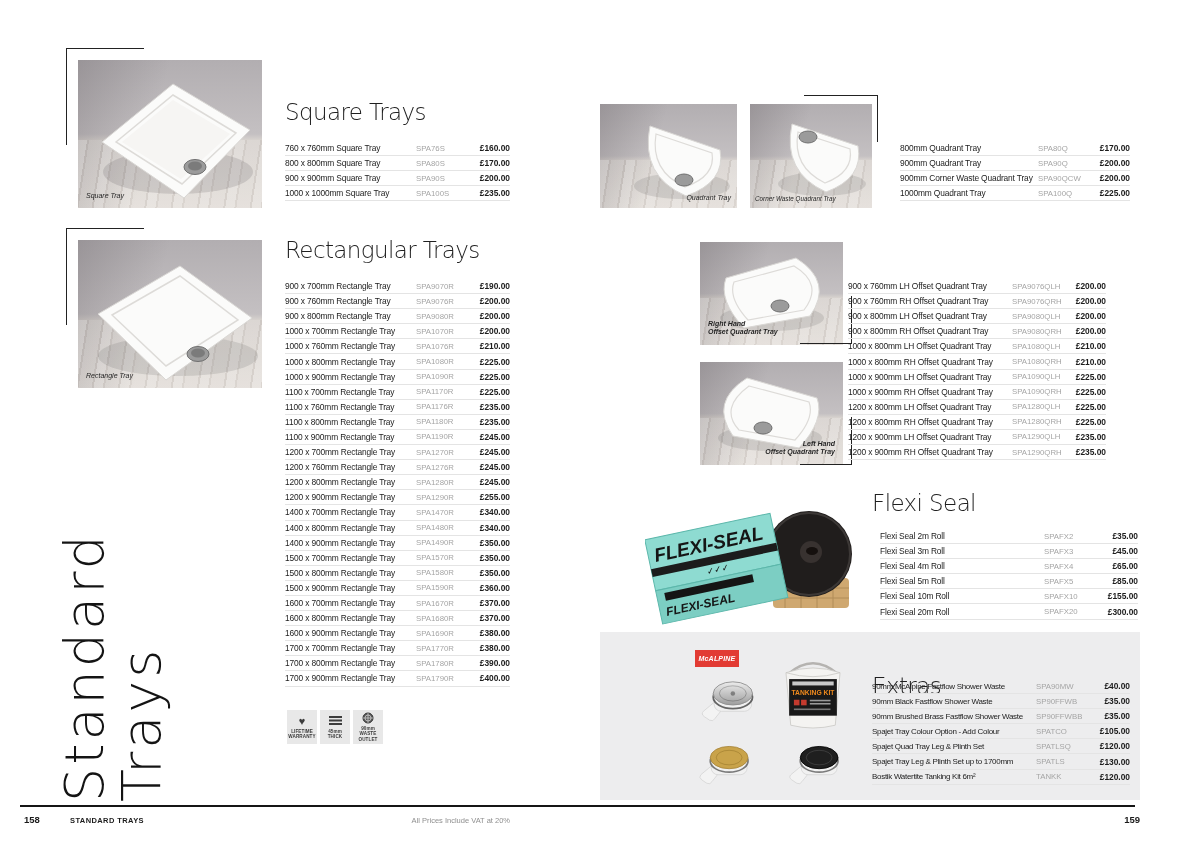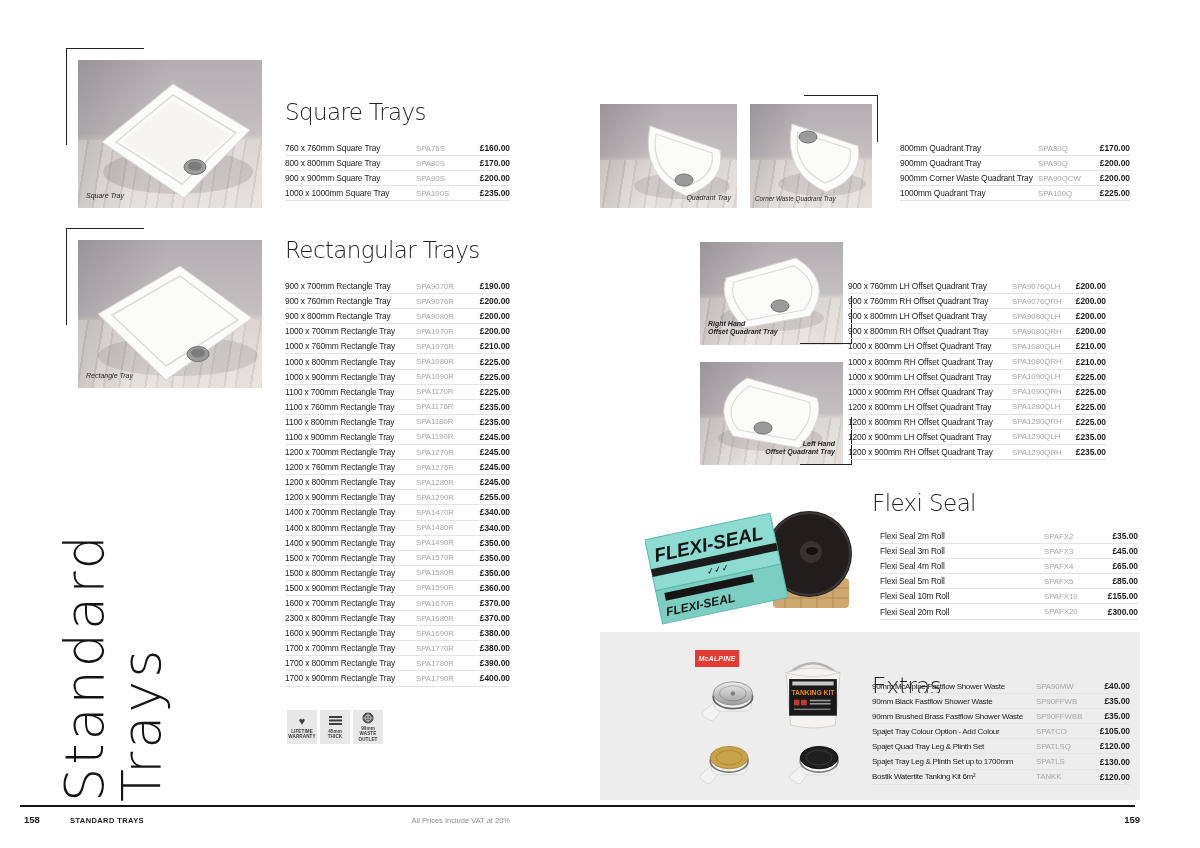--- a/index.html
+++ b/index.html
@@ -214,21 +214,21 @@
         <span class="pname">1500 x 900mm Rectangle Tray</span>
         <span class="psku">SPA1590R</span>
         <span class="pprice">£360.00</span>
       </div>
       <div class="prow">
         <span class="pname">1600 x 700mm Rectangle Tray</span>
         <span class="psku">SPA1670R</span>
         <span class="pprice">£370.00</span>
       </div>
       <div class="prow">
-        <span class="pname">2300 x 800mm Rectangle Tray</span>
+        <span class="pname">1600 x 800mm Rectangle Tray</span>
         <span class="psku">SPA1680R</span>
         <span class="pprice">£370.00</span>
       </div>
       <div class="prow">
         <span class="pname">1600 x 900mm Rectangle Tray</span>
         <span class="psku">SPA1690R</span>
         <span class="pprice">£380.00</span>
       </div>
       <div class="prow">
         <span class="pname">1700 x 700mm Rectangle Tray</span>

